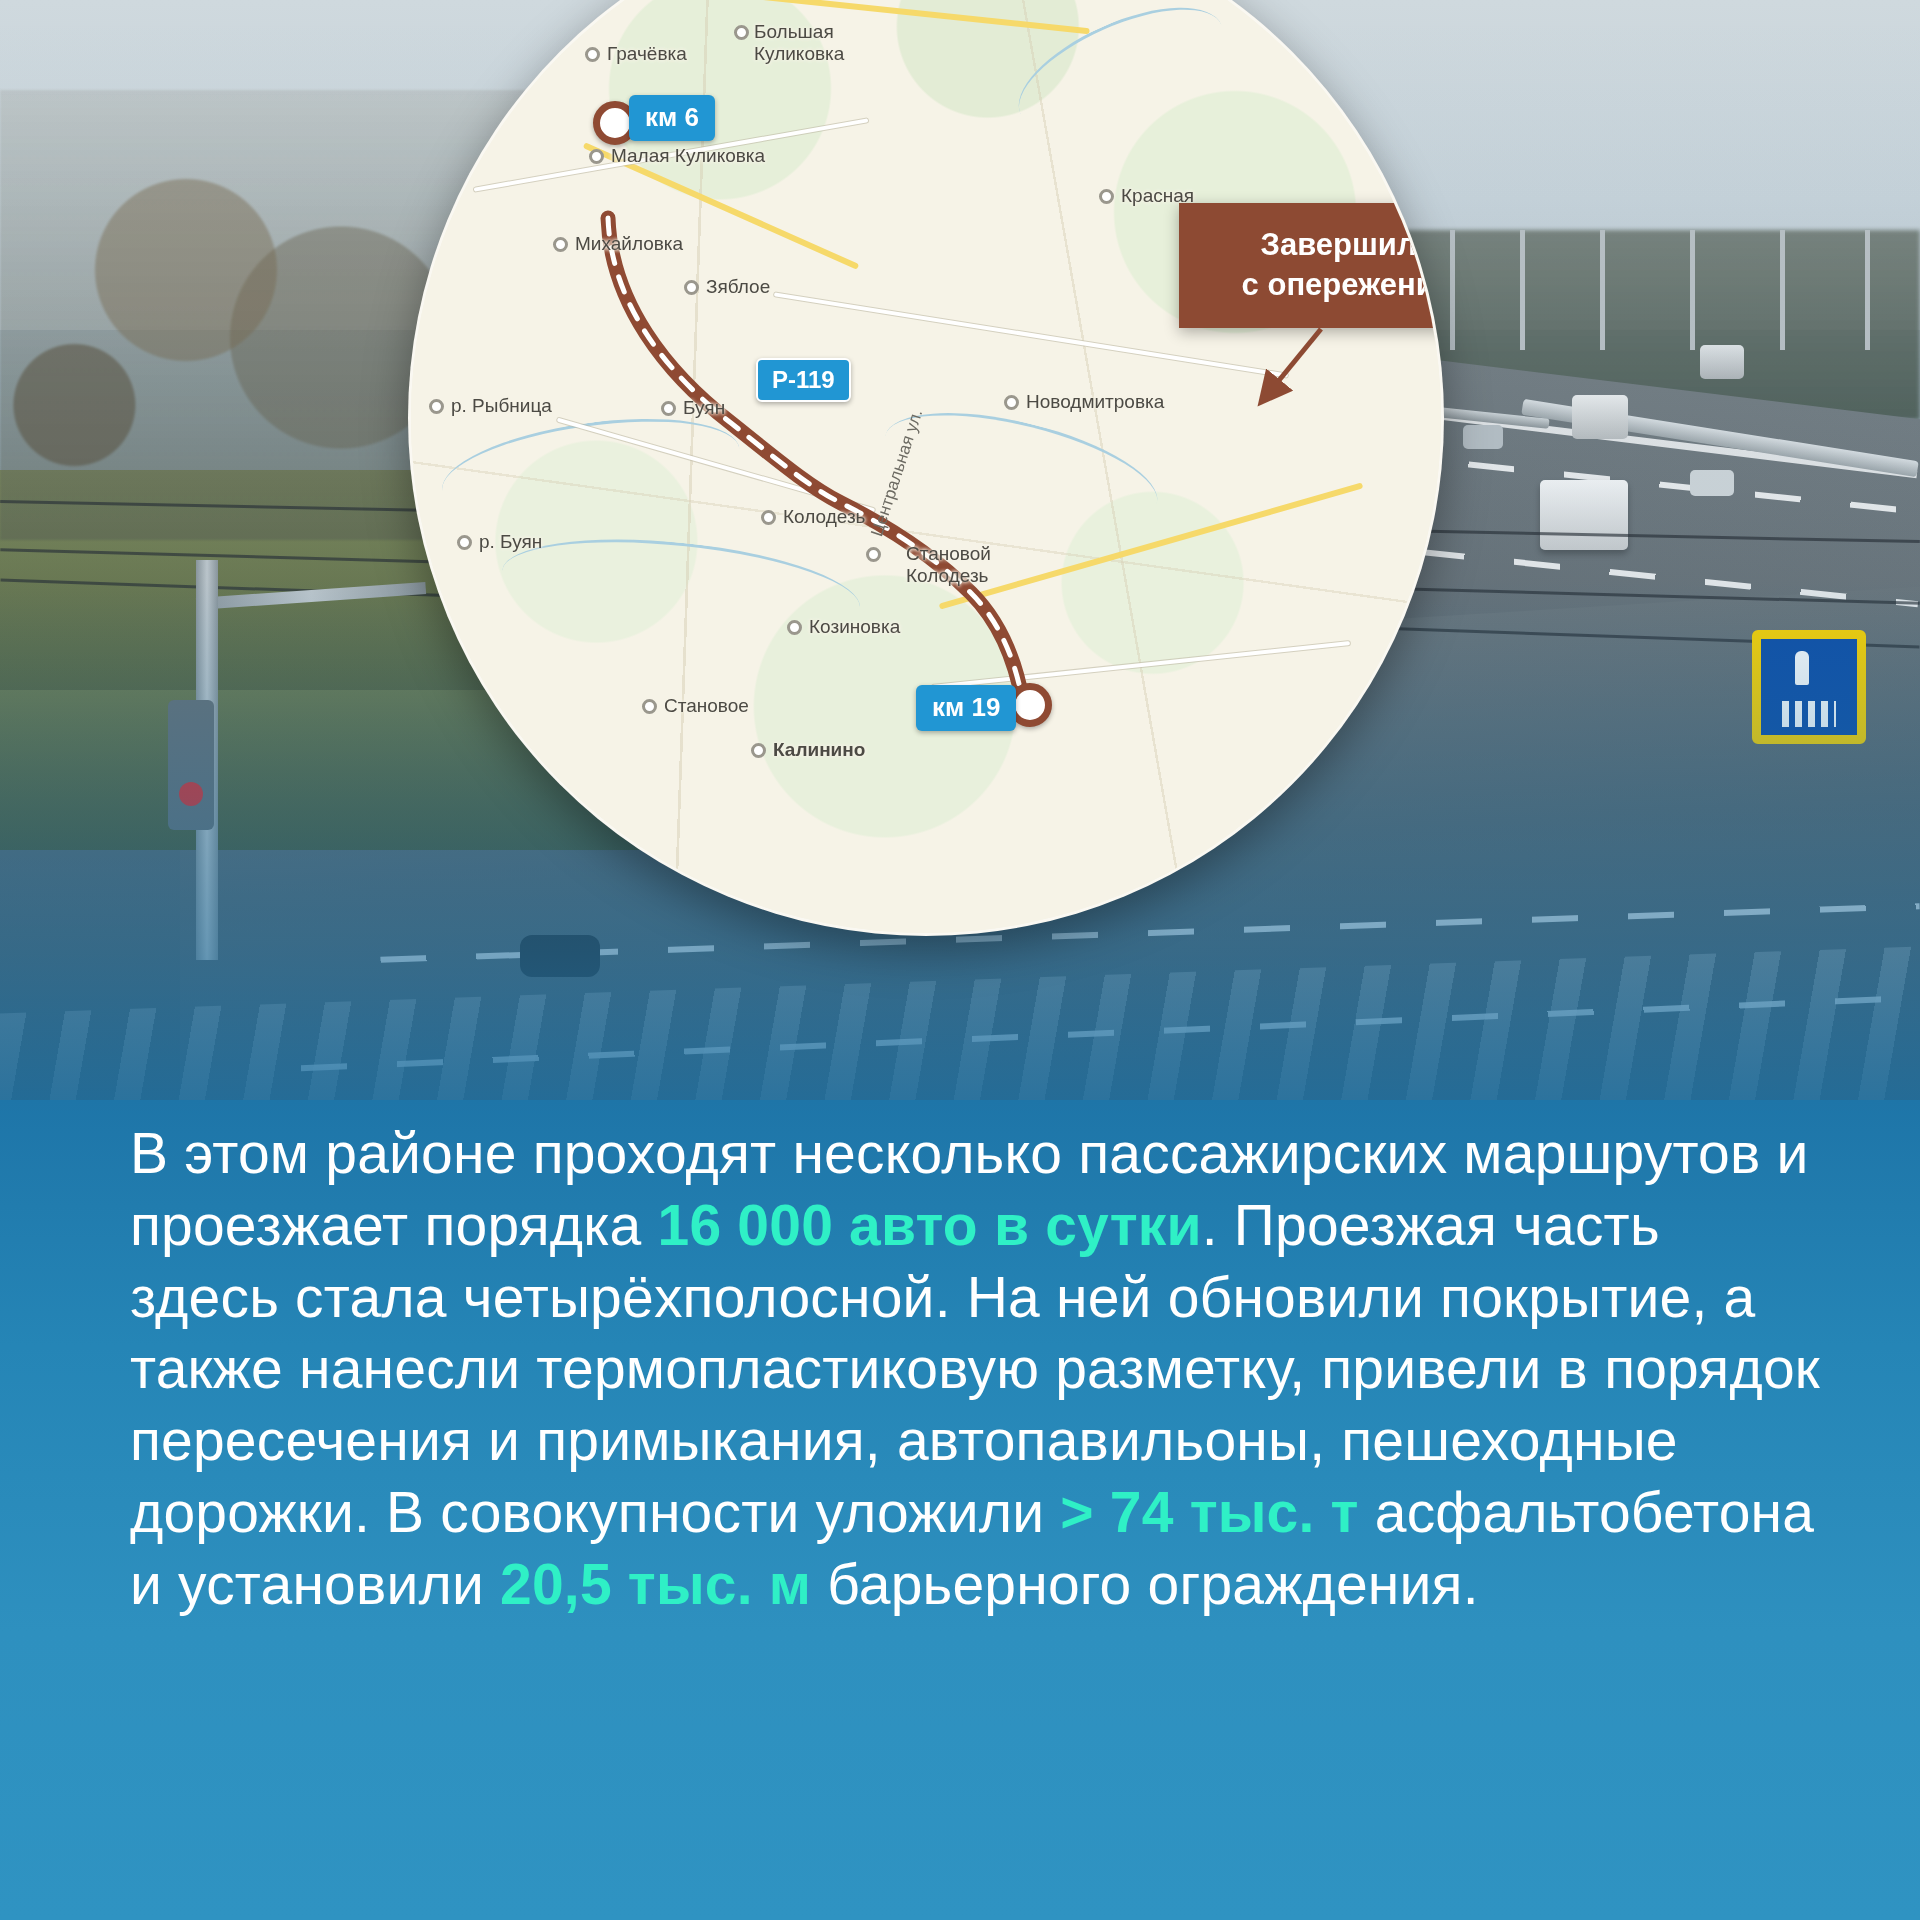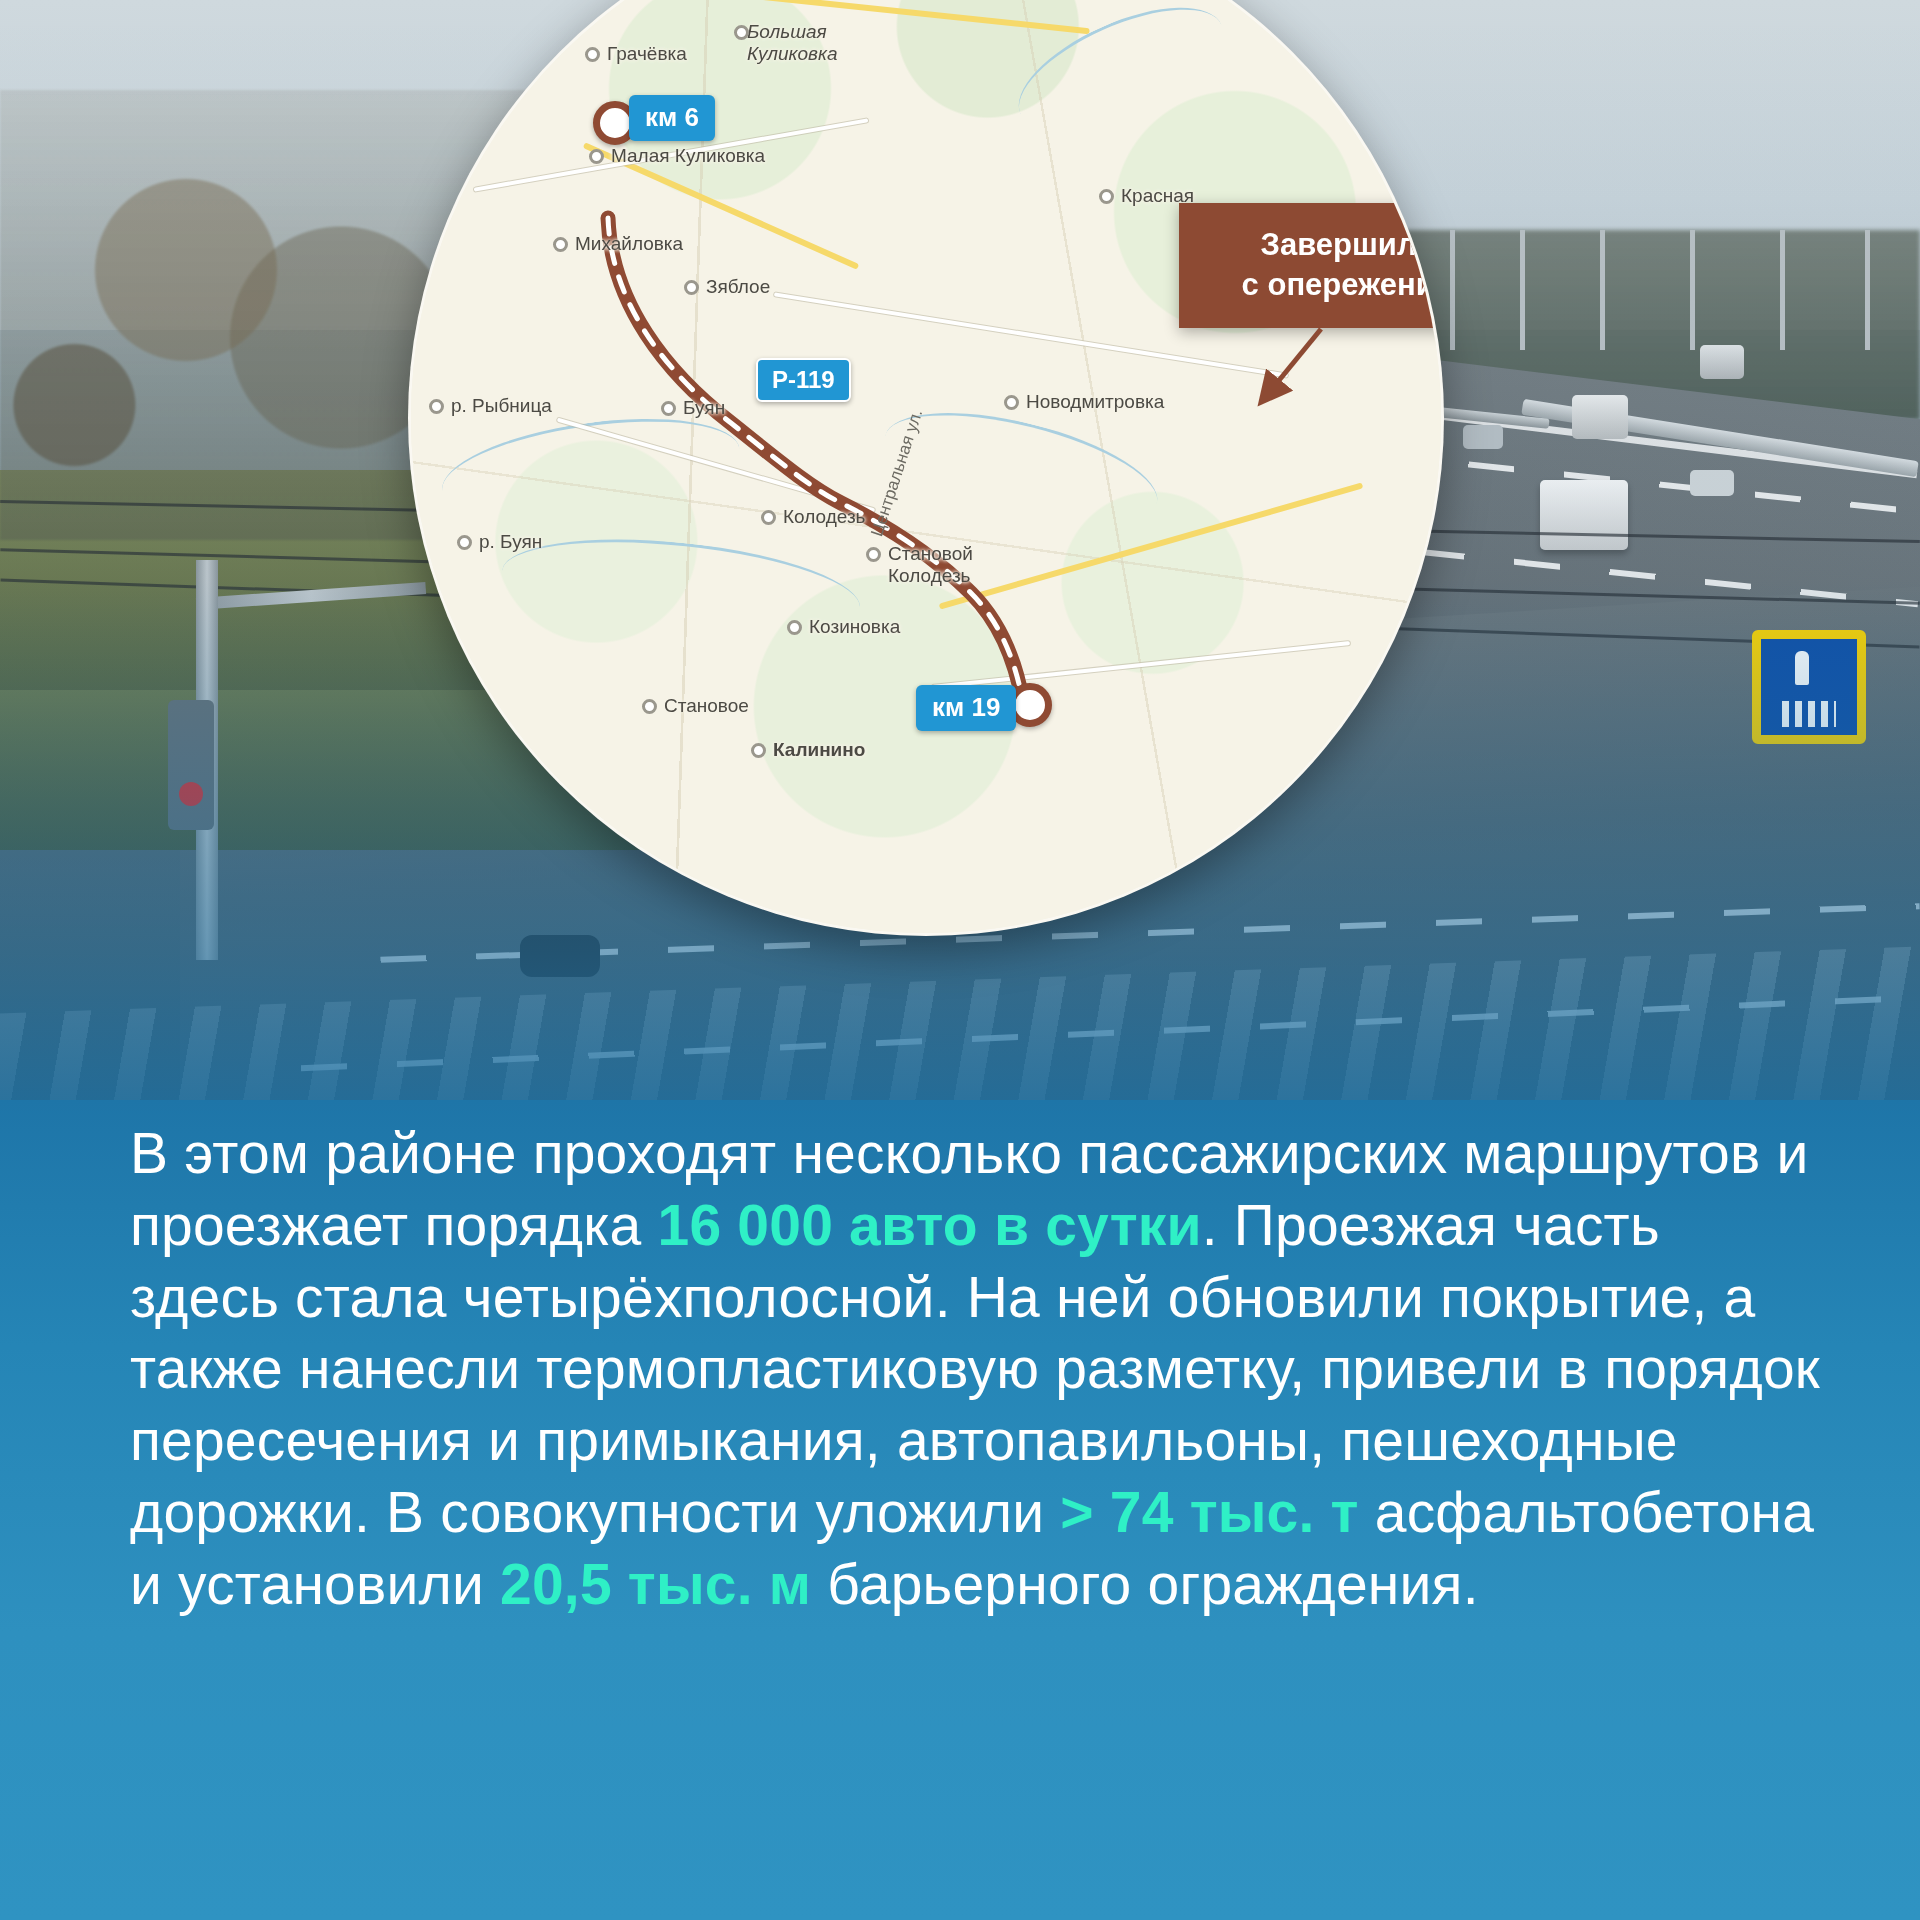--- a/index.html
+++ b/index.html
@@ -348,38 +348,38 @@
     <div class="route-endpoint" style="left:597px; top:780px;"></div>
 
     <div class="km-badge" style="left:218px; top:192px;">км 6</div>
     <div class="km-badge" style="left:505px; top:782px;">км 19</div>
     <div class="shield" style="left:345px; top:455px;">Р-119</div>
     <div class="street-label" style="left:420px; top:560px;">Центральная ул.</div>
 
     <div id="labels">
         <div class="map-label" style="left: 196px; top: 140px;">Грачёвка</div>
         <div class="map-dot" style="left: 174px; top: 144px;"></div>
-        <div class="map-label" style="left: 336px; top: 118px; font-style: italic;">Большая
+        <div class="map-label" style="left: 343px; top: 118px;">Большая
 Куликовка</div>
         <div class="map-dot" style="left: 323px; top: 122px;"></div>
         <div class="map-label" style="left: 200px; top: 242px;">Малая Куликовка</div>
         <div class="map-dot" style="left: 178px; top: 246px;"></div>
         <div class="map-label" style="left: 164px; top: 330px;">Михайловка</div>
         <div class="map-dot" style="left: 142px; top: 334px;"></div>
         <div class="map-label" style="left: 295px; top: 373px;">Зяблое</div>
         <div class="map-dot" style="left: 273px; top: 377px;"></div>
         <div class="map-label" style="left: 710px; top: 282px;">Красная</div>
         <div class="map-dot" style="left: 688px; top: 286px;"></div>
         <div class="map-label" style="left: 615px; top: 488px;">Новодмитровка</div>
         <div class="map-dot" style="left: 593px; top: 492px;"></div>
         <div class="map-label" style="left: 272px; top: 494px;">Буян</div>
         <div class="map-dot" style="left: 250px; top: 498px;"></div>
         <div class="map-label" style="left: 372px; top: 603px;">Колодезь</div>
         <div class="map-dot" style="left: 350px; top: 607px;"></div>
-        <div class="map-label" style="left: 477px; top: 640px;">Становой
+        <div class="map-label" style="left: 495px; top: 640px;">Становой
 Колодезь</div>
         <div class="map-dot" style="left: 455px; top: 644px;"></div>
         <div class="map-label" style="left: 398px; top: 713px;">Козиновка</div>
         <div class="map-dot" style="left: 376px; top: 717px;"></div>
         <div class="map-label" style="left: 253px; top: 792px;">Становое</div>
         <div class="map-dot" style="left: 231px; top: 796px;"></div>
         <div class="map-label" style="left: 362px; top: 836px; font-weight: bold;">Калинино</div>
         <div class="map-dot" style="left: 340px; top: 840px;"></div>
         <div class="map-label" style="left: 40px; top: 492px; text-align: center;">р. Рыбница</div>
         <div class="map-dot" style="left: 18px; top: 496px;"></div>

